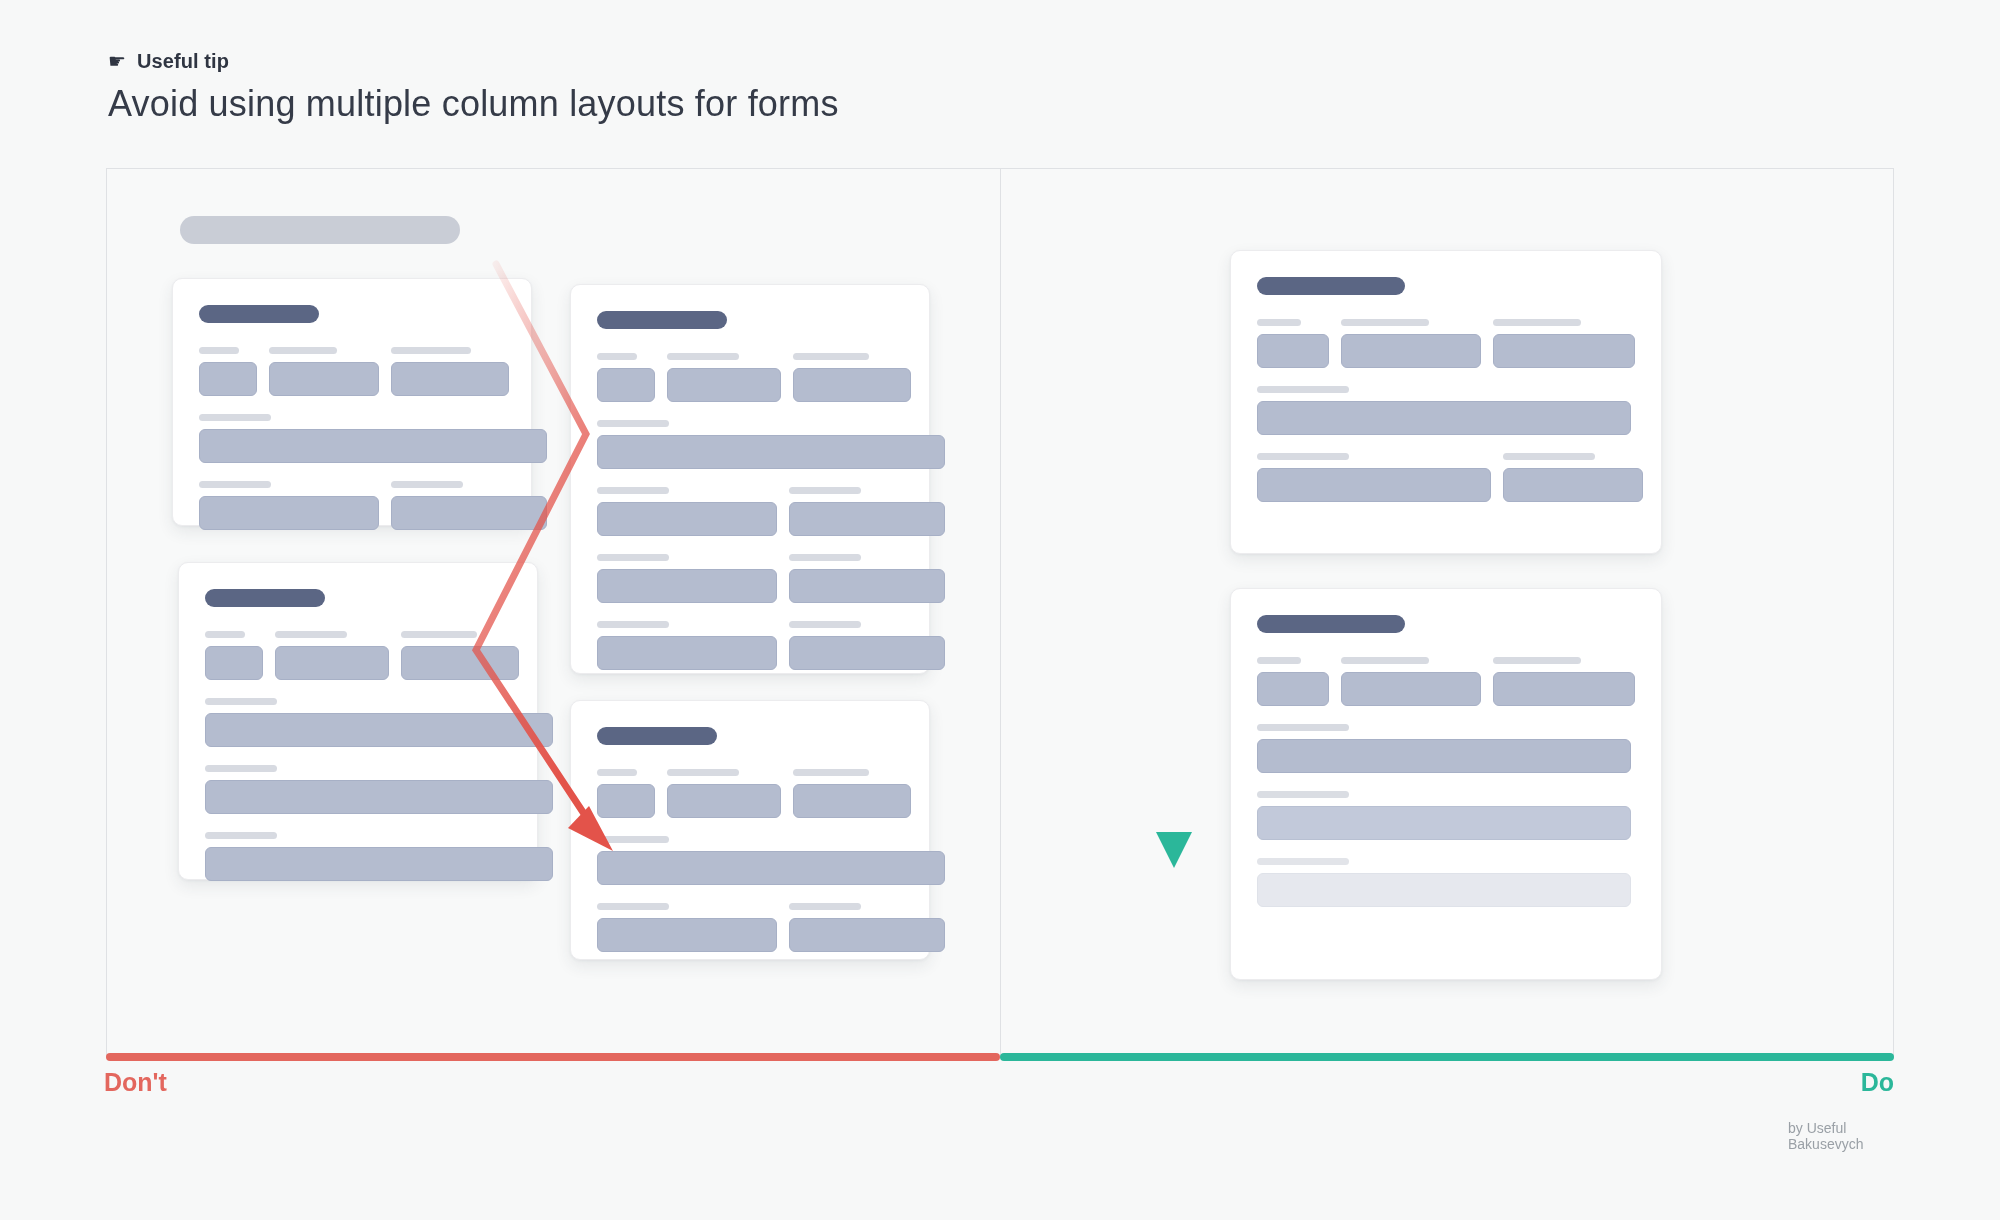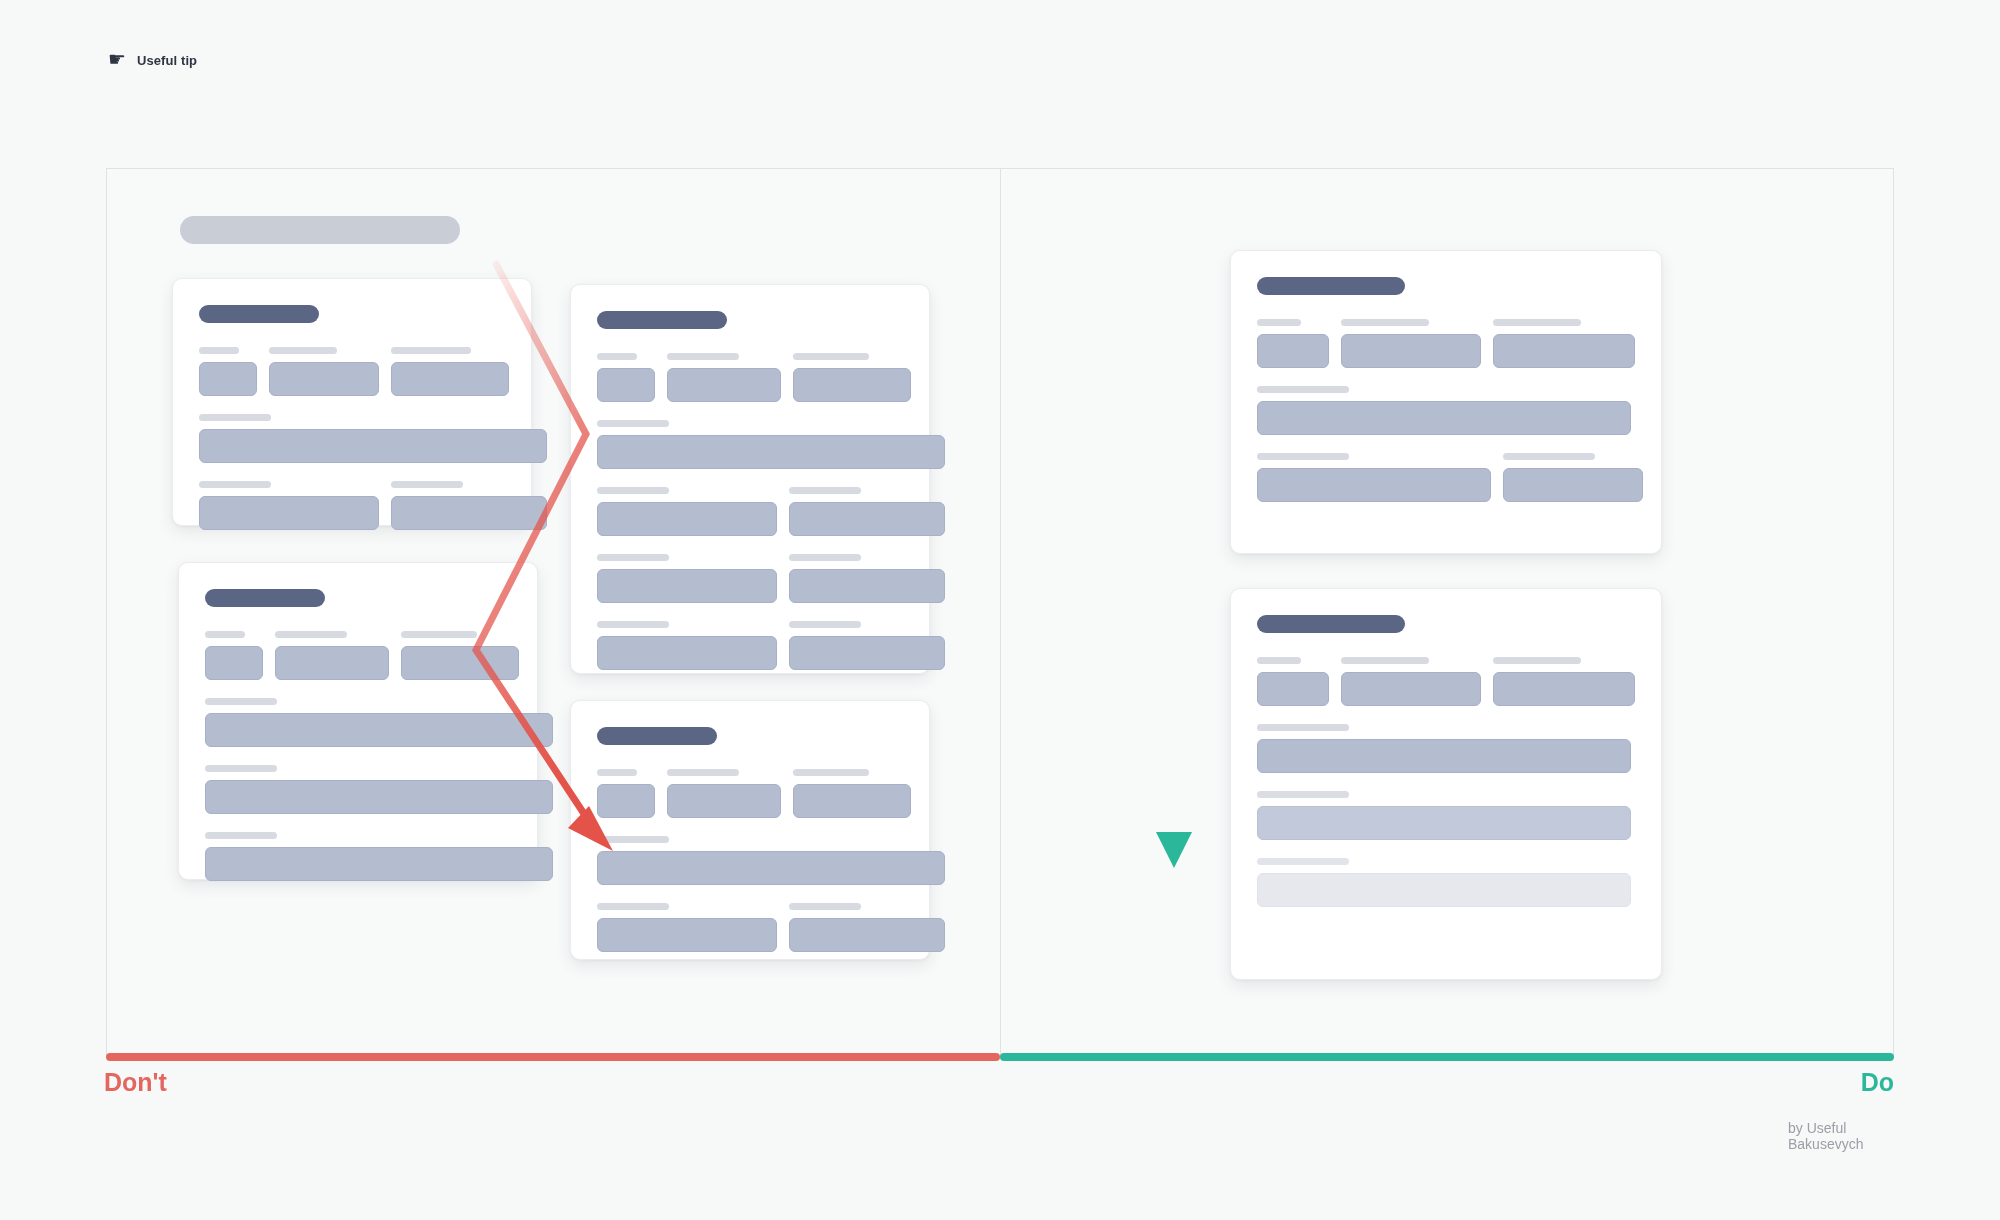--- a/index.html
+++ b/index.html
@@ -26,21 +26,21 @@
     margin-bottom: 10px;
   }
   .kicker-icon {
     font-size: 20px;
     line-height: 1;
     color: #2e3murky;
     color: #2f3542;
     transform: translateY(-1px);
   }
   .kicker-label {
-    font-size: 13px;
+    font-size: 20px;
     font-weight: bold;
     color: #2f3542;
     letter-spacing: 0.1px;
   }
   .page-title {
     font-size: 36px;
     font-weight: 400;
     color: #353b48;
     letter-spacing: 0.2px;
     white-space: nowrap;
@@ -153,20 +153,21 @@
   }
 </style>
 </head>
 <body>
 
 <div class="header">
   <div class="kicker">
     <span class="kicker-icon">☛</span>
     <span class="kicker-label">Useful tip</span>
   </div>
+  <h1 class="page-title">Avoid using multiple column layouts for forms</h1>
 </div>
 
 <div class="frame">
   <div class="panel panel-dont"></div>
   <div class="panel panel-do"></div>
 </div>
 
 <div class="ghost-bar"></div>
 
 <div id="dont-cards">

